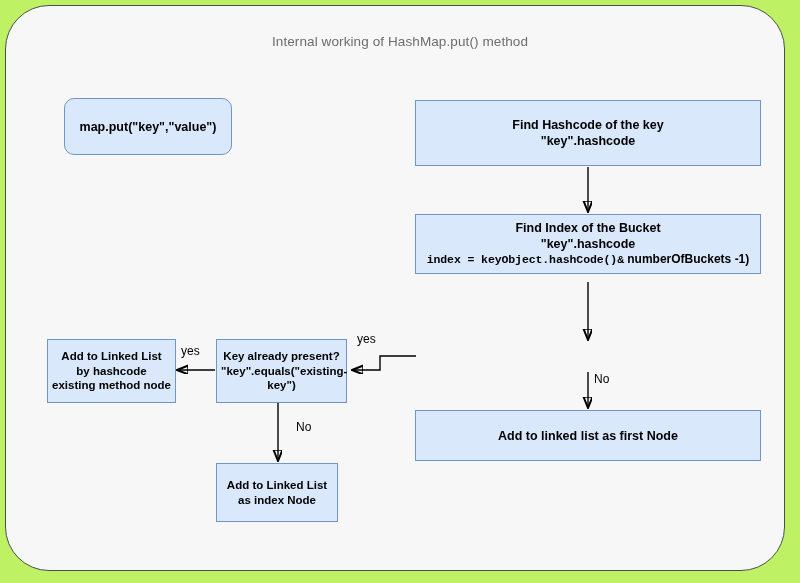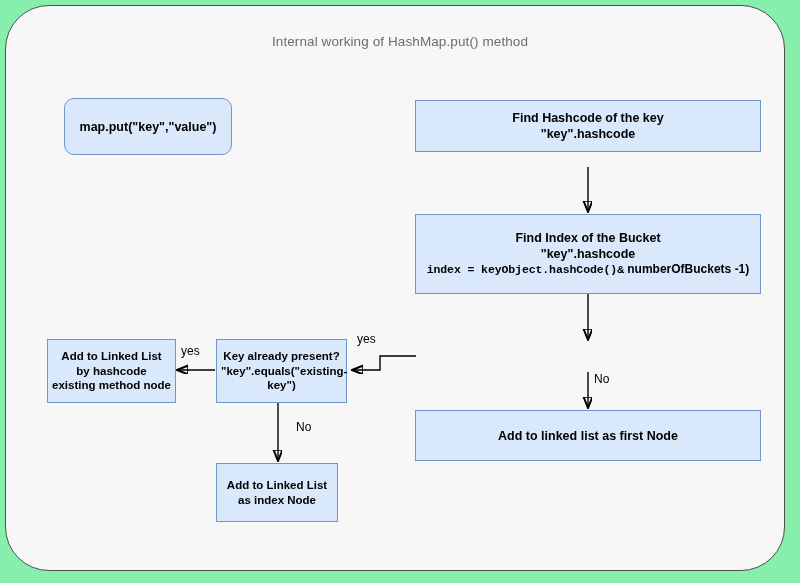--- a/index.html
+++ b/index.html
@@ -4,21 +4,21 @@
 <style>
   html, body {
     margin: 0;
     padding: 0;
     background: #ffffff;
   }
   #canvas {
     position: relative;
     width: 800px;
     height: 583px;
-    background: #86efac;
+    background: #bef264;
     font-family: "Liberation Sans", sans-serif;
     overflow: hidden;
   }
   #page-frame {
     position: absolute;
     left: 5px;
     top: 5px;
     width: 780px;
     height: 566px;
     box-sizing: border-box;
@@ -128,28 +128,28 @@
 
     <path d="M278,403 L278,461" marker-end="url(#arrow)"></path>
   </svg>
 
   <div class="node rounded" style="left:64px; top:98px; width:168px; height:57px; font-size:12.5px;">
     <div class="node-lines">
       <div>map.put("key","value")</div>
     </div>
   </div>
 
-  <div class="node" style="left:415px; top:100px; width:346px; height:52px; font-size:12.5px;">
+  <div class="node" style="left:415px; top:100px; width:346px; height:66px; font-size:12.5px;">
     <div class="node-lines">
       <div>Find Hashcode of the key</div>
       <div>"key".hashcode</div>
     </div>
   </div>
 
-  <div class="node" style="left:415px; top:214px; width:346px; height:80px; font-size:12.5px;">
+  <div class="node" style="left:415px; top:214px; width:346px; height:60px; font-size:12.5px;">
     <div class="node-lines">
       <div>Find Index of the Bucket</div>
       <div>"key".hashcode</div>
       <div class="mono-line" style="margin-top:0;">
         <span>index = keyObject.hashCode()&amp;</span><span class="tail"> numberOfBuckets -1)</span>
       </div>
     </div>
   </div>
 
 

